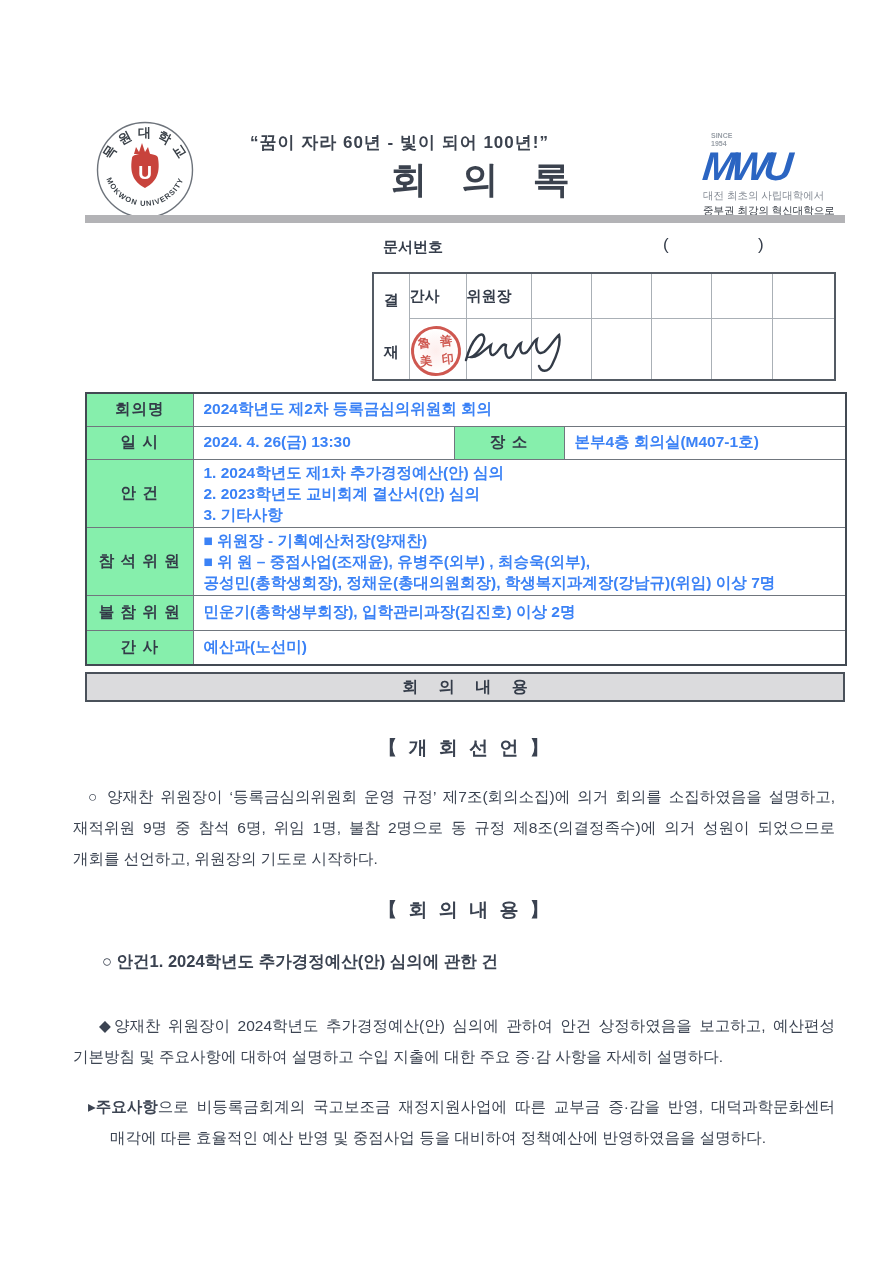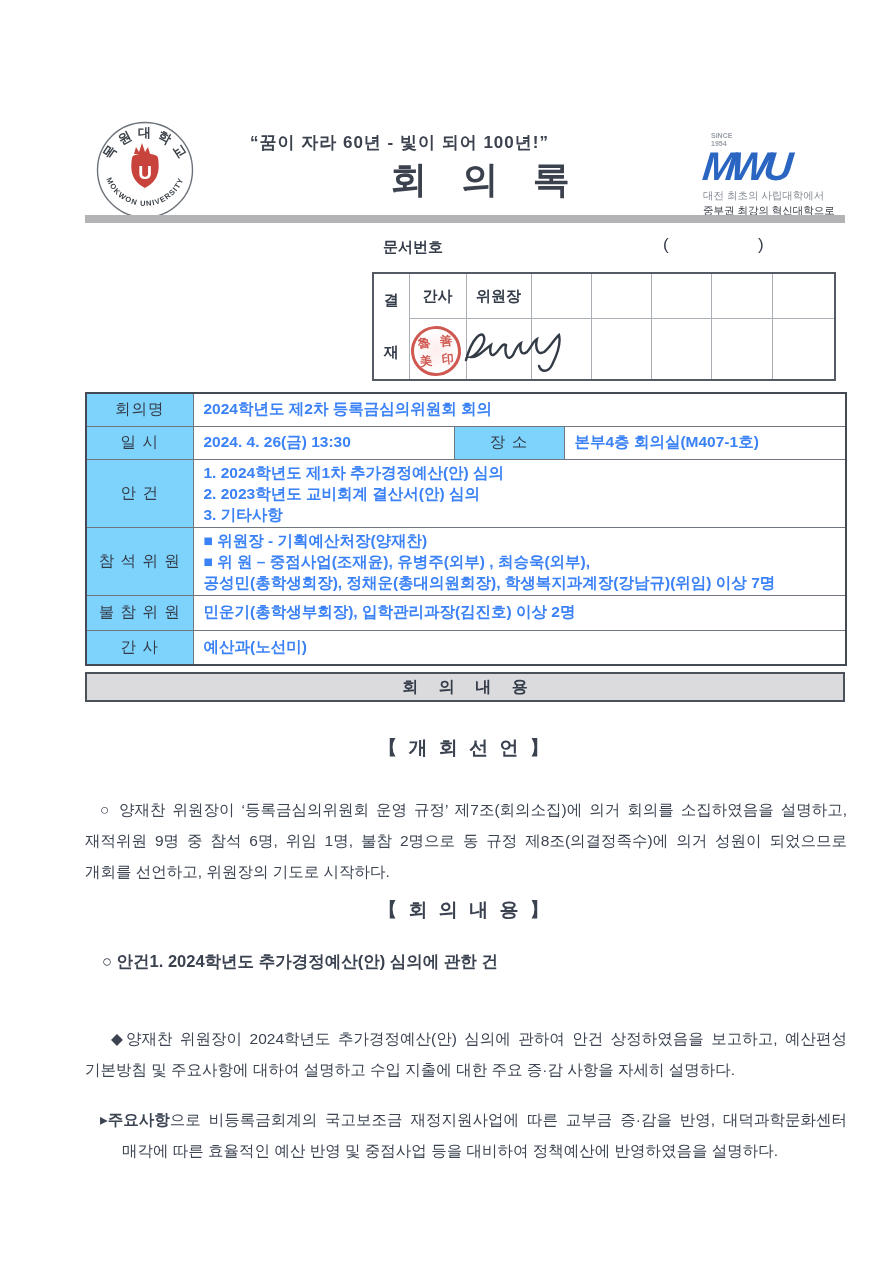--- a/index.html
+++ b/index.html
@@ -32,21 +32,21 @@
   
   .doc-no-label { position:absolute; left:383px; top:238px; font-size:15px; font-weight:700; color:#363e4b; }
   .paren { position:absolute; top:235px; font-size:17px; font-weight:500; color:#363e4b; }
   .paren-open  { left:663px; }
   .paren-close { left:758px; }
 
   
   .approval-wrap { position:absolute; left:372px; top:272px; width:466px; height:108px; }
   table.approval { border-collapse:collapse; table-layout:fixed; width:464px; border:2.5px solid #545b64; }
   table.approval td { border:1px solid #aab0b6; padding:0; }
-  .approval .hcell { height:44px; text-align:center; font-size:15px; font-weight:700; color:#343c49; }
+  .approval .hcell { height:44px; text-align:left; font-size:15px; font-weight:700; color:#343c49; }
   .approval .bcell { height:60px; }
   .approval .stackcell {
     text-align:center; font-size:15px; font-weight:700; color:#343c49;
   }
   .stackcell .stack { display:flex; flex-direction:column; justify-content:space-around; height:104px; }
   .stamp {
     position:absolute; left:39px; top:54px; width:44px; height:44px;
     border:3px solid #cb4a42; border-radius:50%; transform:rotate(-6deg);
     display:flex; flex-wrap:wrap; align-content:center; opacity:.92;
     background:radial-gradient(circle at 50% 50%, #fdeceb 0%, #ffffff 70%);
@@ -54,21 +54,21 @@
   .stamp span { width:50%; text-align:center; font-size:12px; line-height:18px; font-weight:800; color:#cb4a42; }
   .signature { position:absolute; left:86px; top:50px; }
 
   
   table.info {
     position:absolute; left:85px; top:392px; width:760px;
     border-collapse:collapse; table-layout:fixed; border:2.5px solid #434a53;
   }
   table.info td { border:1px solid #70767e; padding:2px 10px; }
   .info .label {
-    background:#7dd3fc; text-align:center; font-size:15.5px; font-weight:400;
+    background:#86efac; text-align:center; font-size:15.5px; font-weight:700;
     color:#333b48; letter-spacing:1px; padding:2px 0;
   }
   .info .value { font-size:15.5px; font-weight:700; color:#3b82f6; }
   .info .lines div { line-height:21px; }
   .r1 { height:33px; } .r2 { height:33px; } .r3 { height:65px; }
   .r4 { height:68px; } .r5 { height:35px; } .r6 { height:35px; }
 
   
   .section-bar {
     position:absolute; left:85px; top:672px; width:760px; height:30px; box-sizing:border-box;
@@ -78,22 +78,22 @@
   }
 
   
   .h-center {
     position:absolute; left:85px; width:760px; text-align:center;
     font-size:19px; font-weight:700; letter-spacing:3px; color:#3a4250;
   }
   .h-opening { top:735px; }
   .h-minutes { top:897px; }
   .para {
-    position:absolute; left:85px; width:762px; font-size:15.5px; line-height:31px;
-    text-align:justify; color:#3c4452; font-weight:500; word-break:keep-all;margin-top:13px;
+    position:absolute; left:73px; width:762px; font-size:15.5px; line-height:31px;
+    text-align:justify; color:#3c4452; font-weight:500; word-break:keep-all;
   }
   .p-opening { top:781px; text-indent:15px; }
   .agenda1-title { position:absolute; left:102px; top:951px; font-size:16.5px; font-weight:800; color:#3a4250; }
   .p-para1 { top:1010px; text-indent:26px; }
   .p-para2 { top:1091px; width:725px; padding-left:37px; text-indent:-22px; }
   .bold { font-weight:800; }
 </style>
 </head>
 <body>
 

